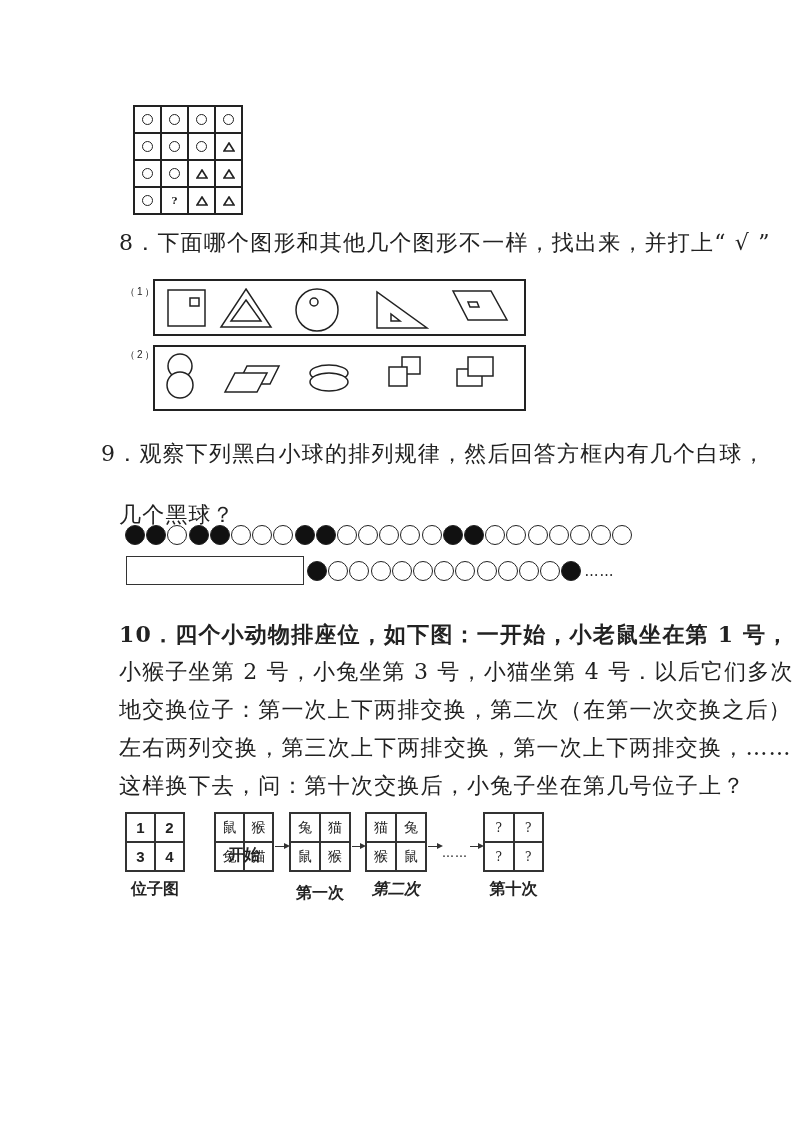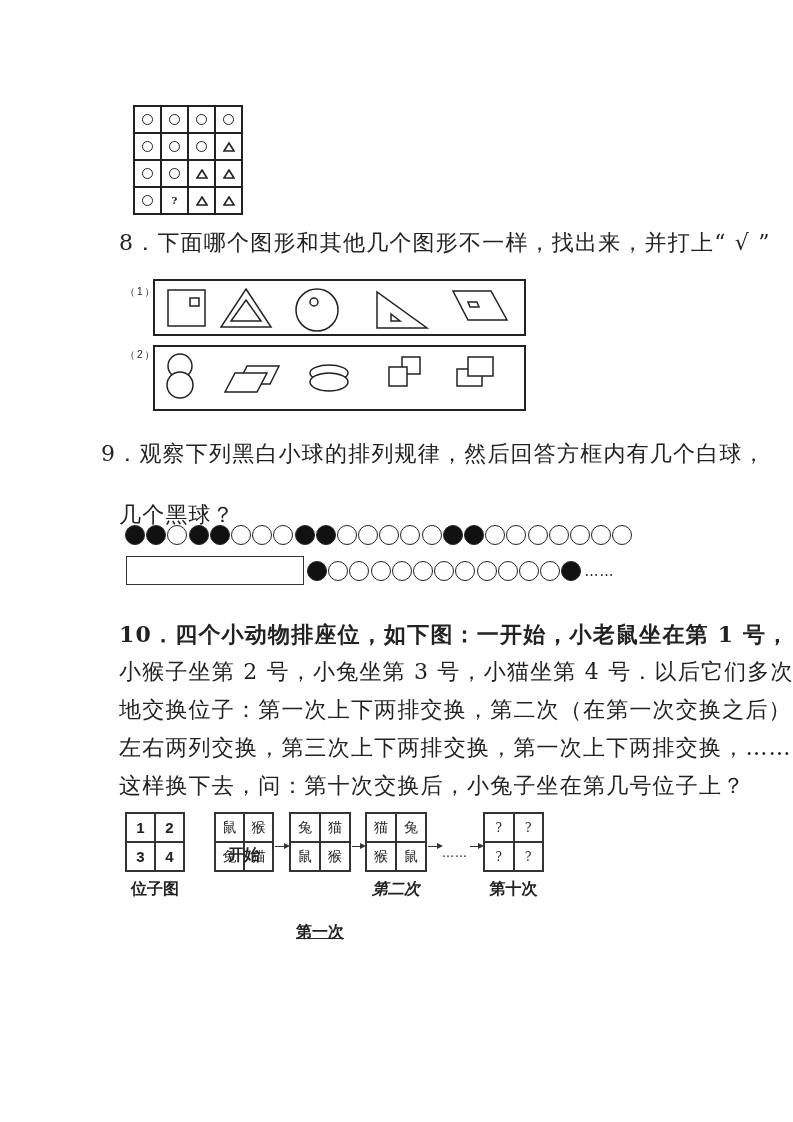--- a/index.html
+++ b/index.html
@@ -220,21 +220,21 @@
 <div class="abs cap" style="left:214px; top:845px; width:60px;">开始</div>
 
 <div class="abs arrow" style="left:275px; top:846px; width:13px;"></div>
 
 <div class="abs sgrid" style="left:289px; top:812px; width:62px; height:60px;">
   <div class="c">兔</div>
   <div class="c">猫</div>
   <div class="c">鼠</div>
   <div class="c">猴</div>
 </div>
-<div class="abs cap" style="left:289px; top:922px; width:62px;text-decoration:underline;">第一次</div>
+<div class="abs cap" style="left:289px; top:883px; width:62px;">第一次</div>
 
 <div class="abs arrow" style="left:352px; top:846px; width:12px;"></div>
 
 <div class="abs sgrid" style="left:365px; top:812px; width:62px; height:60px;">
   <div class="c">猫</div>
   <div class="c">兔</div>
   <div class="c">猴</div>
   <div class="c">鼠</div>
 </div>
 <div class="abs cap" style="left:365px; top:879px; width:62px;font-style:italic;">第二次</div>

